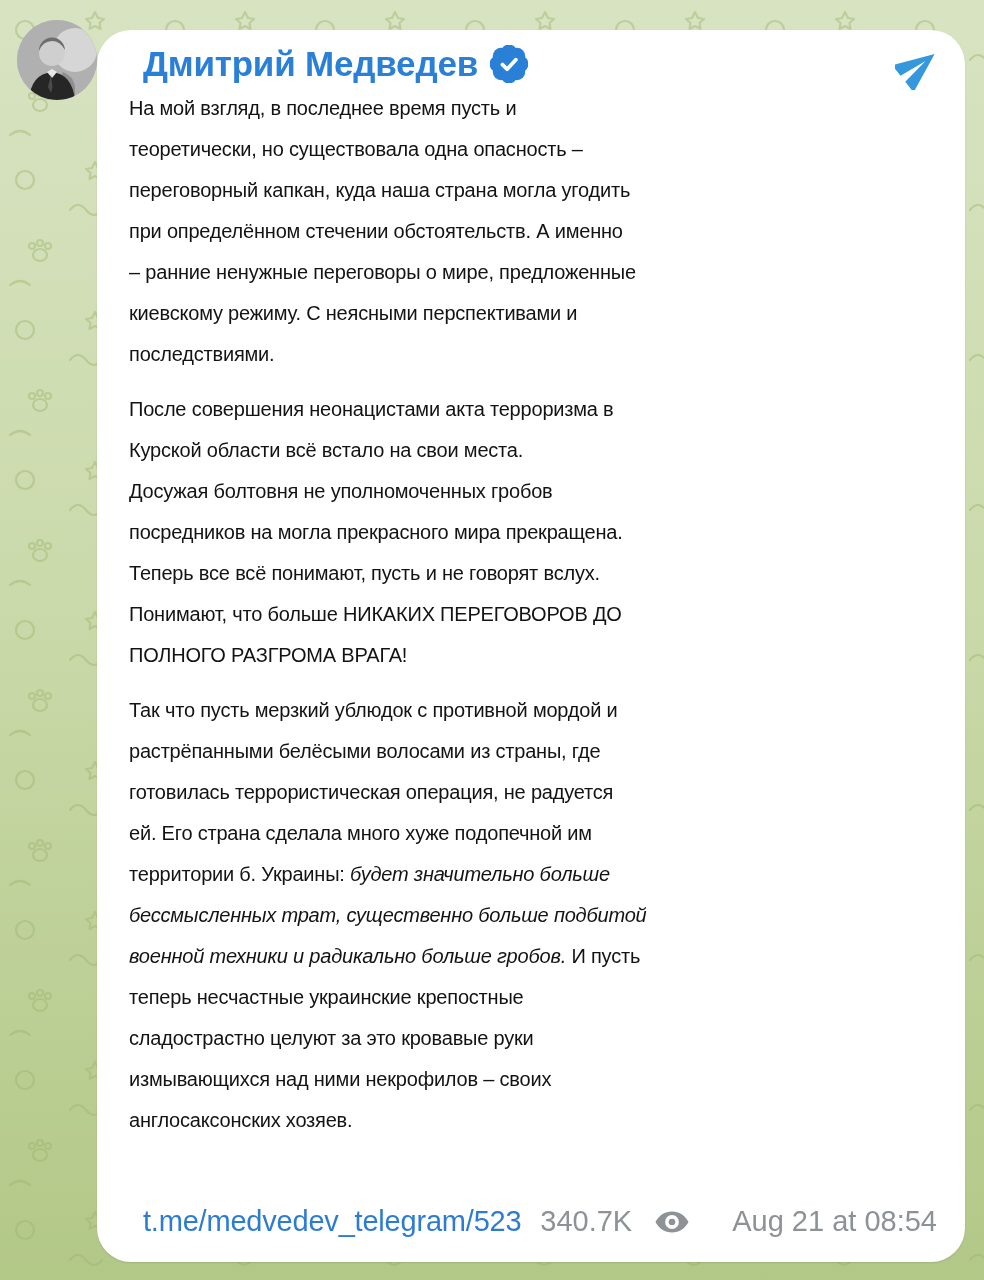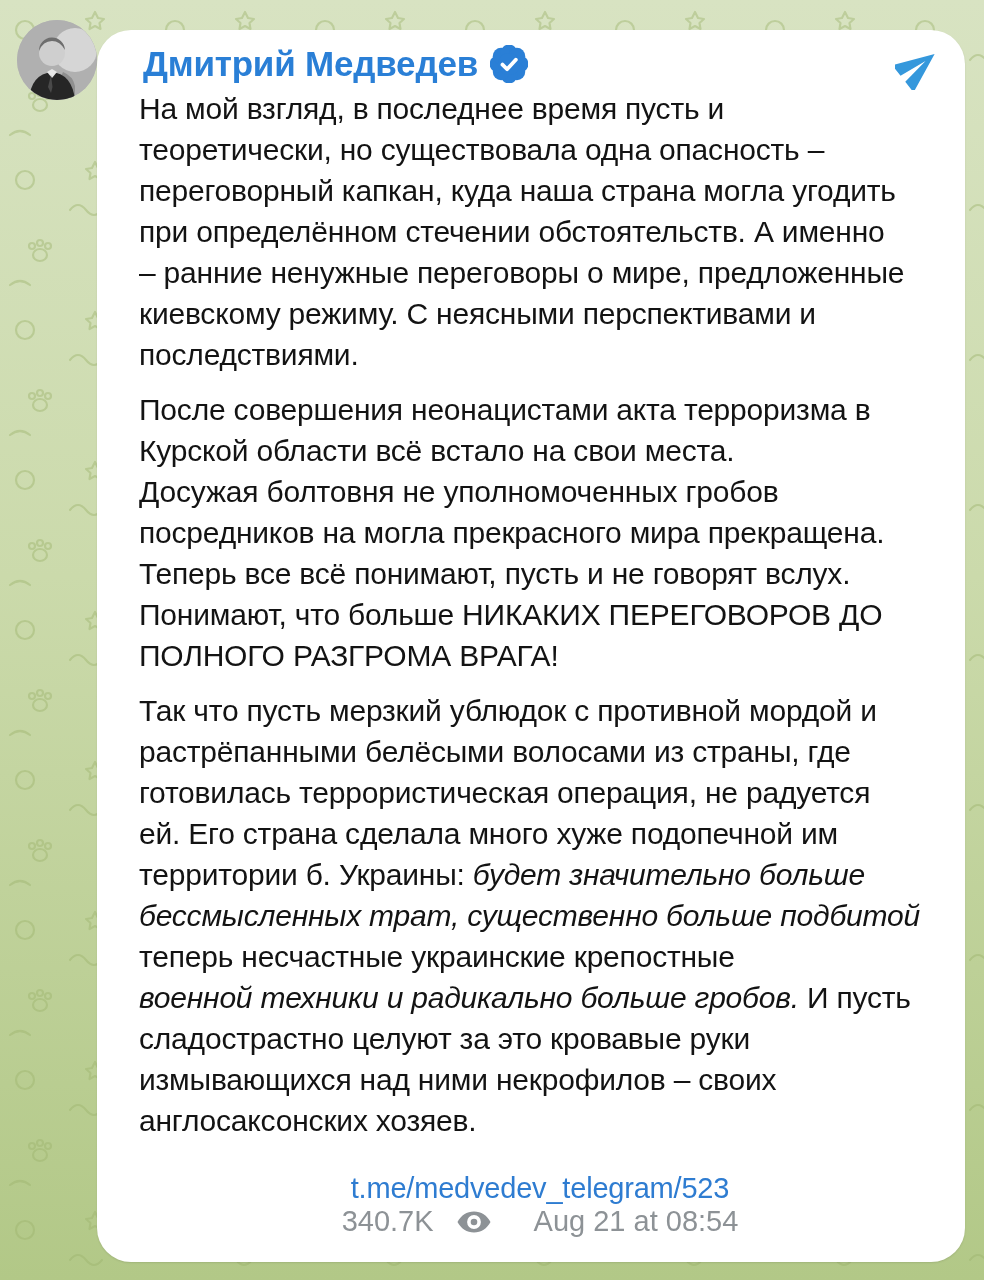--- a/index.html
+++ b/index.html
@@ -23,28 +23,28 @@
 
   .name-row{position:absolute;left:46px;top:14px;display:flex;align-items:center;gap:12px;}
   .channel-name{font-size:35px;font-weight:700;color:var(--accent-blue);letter-spacing:-.2px;cursor:pointer;}
   .badge{width:38px;height:38px;flex:0 0 auto;}
   .badge .petal{fill:var(--accent-blue);}
   .badge .check{fill:none;stroke:#fff;stroke-width:2.4;stroke-linecap:round;stroke-linejoin:round;}
 
   .plane{position:absolute;right:24px;top:14px;width:46px;height:46px;cursor:pointer;}
   .plane path{fill:var(--plane-blue);}
 
-  .msg-text{position:absolute;left:42px;right:28px;top:58px;
-            font-size:30px;line-height:41px;letter-spacing:-.2px;color:var(--text);}
+  .msg-text{position:absolute;left:32px;right:28px;top:58px;
+            font-size:20px;line-height:41px;letter-spacing:-.2px;color:var(--text);}
   .msg-line{white-space:pre;overflow:hidden;}
   .msg-paragraph + .msg-paragraph{margin-top:14px;}
   .italic{font-style:italic;}
 
   .footer{position:absolute;left:46px;right:28px;bottom:24px;display:flex;
-          justify-content:space-between;align-items:center;font-size:29px;flex-direction:column;}
+          justify-content:space-between;align-items:center;font-size:29px;}
   .post-link{color:var(--link-blue);text-decoration:none;cursor:pointer;letter-spacing:-.2px;}
   .meta{display:flex;align-items:center;gap:22px;color:var(--muted);}
   .eye{width:36px;height:26px;}
   .eye .glyph{fill:var(--muted);}
   .timestamp{margin-left:20px;}
 </style>
 </head>
 <body>
 
 <div class="stage">
@@ -125,22 +125,22 @@
           <div class="msg-line"><span>Понимают, что больше НИКАКИХ ПЕРЕГОВОРОВ ДО</span></div>
           <div class="msg-line"><span>ПОЛНОГО РАЗГРОМА ВРАГА!</span></div>
         </div>
         <div class="msg-paragraph">
           <div class="msg-line"><span>Так что пусть мерзкий ублюдок с противной мордой и</span></div>
           <div class="msg-line"><span>растрёпанными белёсыми волосами из страны, где</span></div>
           <div class="msg-line"><span>готовилась террористическая операция, не радуется</span></div>
           <div class="msg-line"><span>ей. Его страна сделала много хуже подопечной им</span></div>
           <div class="msg-line"><span>территории б. Украины: </span><span class="italic">будет значительно больше</span></div>
           <div class="msg-line"><span class="italic">бессмысленных трат, существенно больше подбитой</span></div>
+          <div class="msg-line"><span class="italic">военной техники и радикально больше гробов.</span><span> И пусть</span></div>
           <div class="msg-line"><span>теперь несчастные украинские крепостные</span></div>
-          <div class="msg-line"><span class="italic">военной техники и радикально больше гробов.</span><span> И пусть</span></div>
           <div class="msg-line"><span>сладострастно целуют за это кровавые руки</span></div>
           <div class="msg-line"><span>измывающихся над ними некрофилов – своих</span></div>
           <div class="msg-line"><span>англосаксонских хозяев.</span></div>
         </div>
       </div>
 
     <div class="footer">
       <a class="post-link">t.me/medvedev_telegram/523</a>
       <div class="meta">
         <span>340.7K</span>

